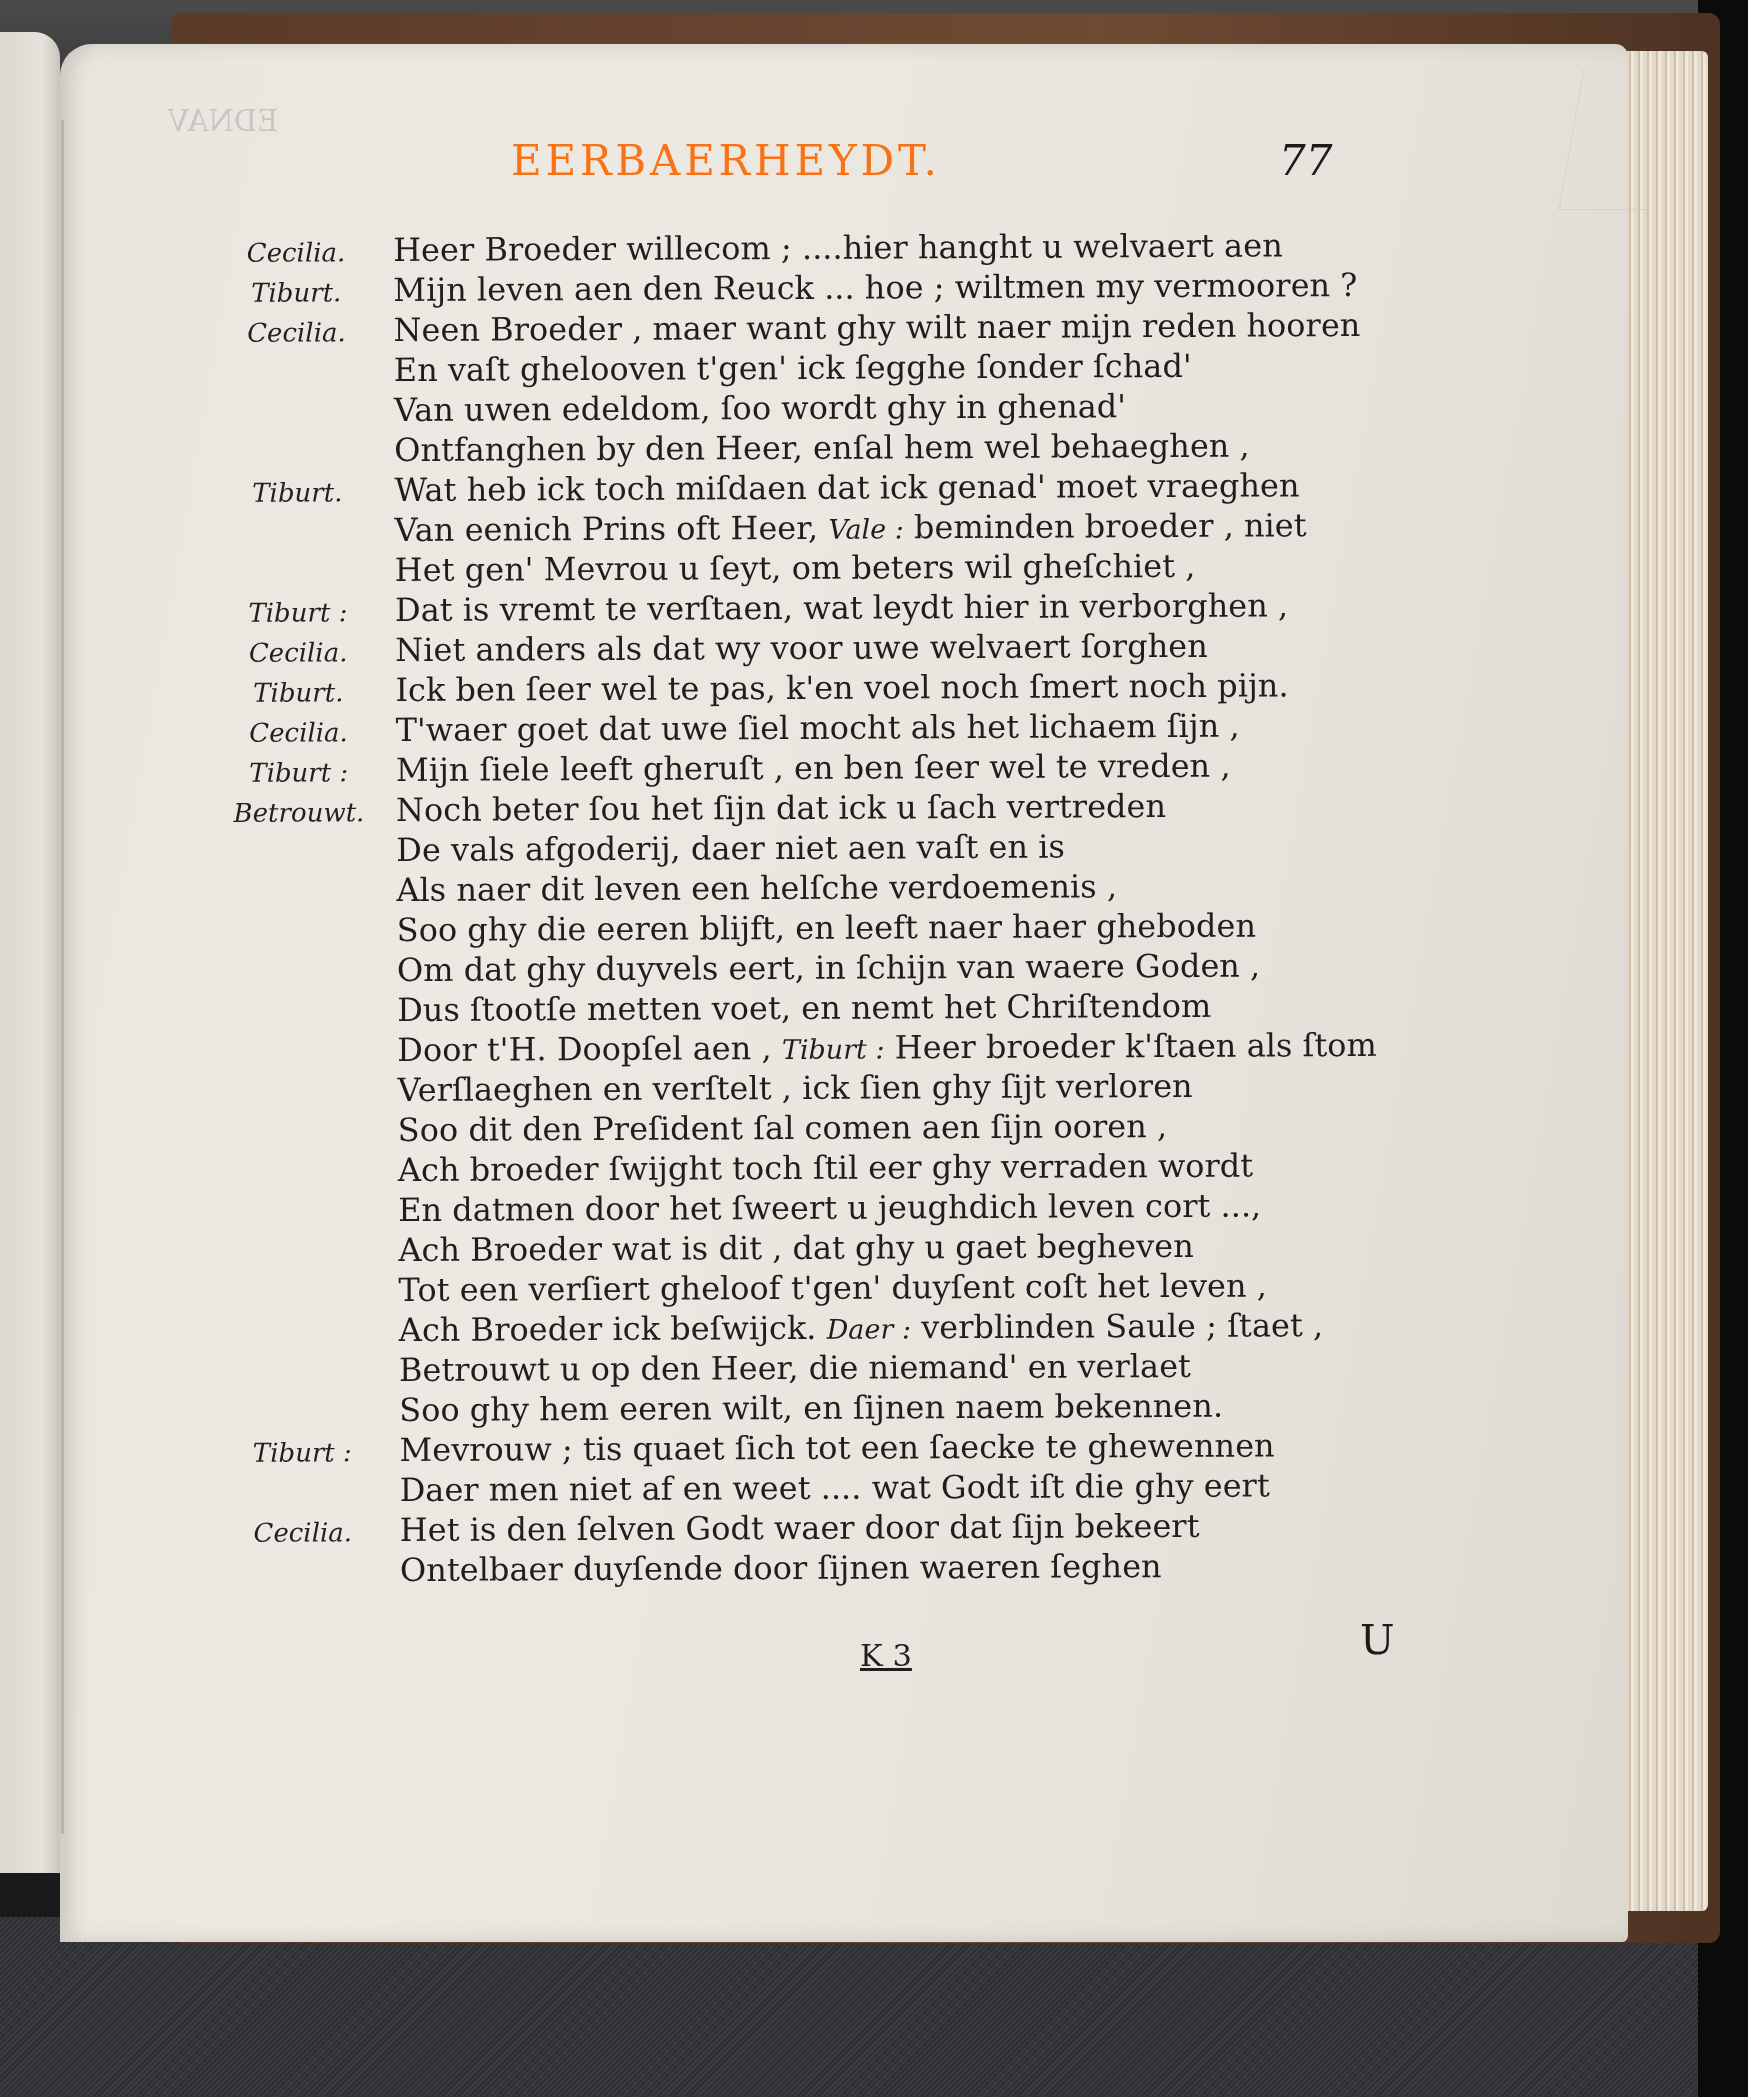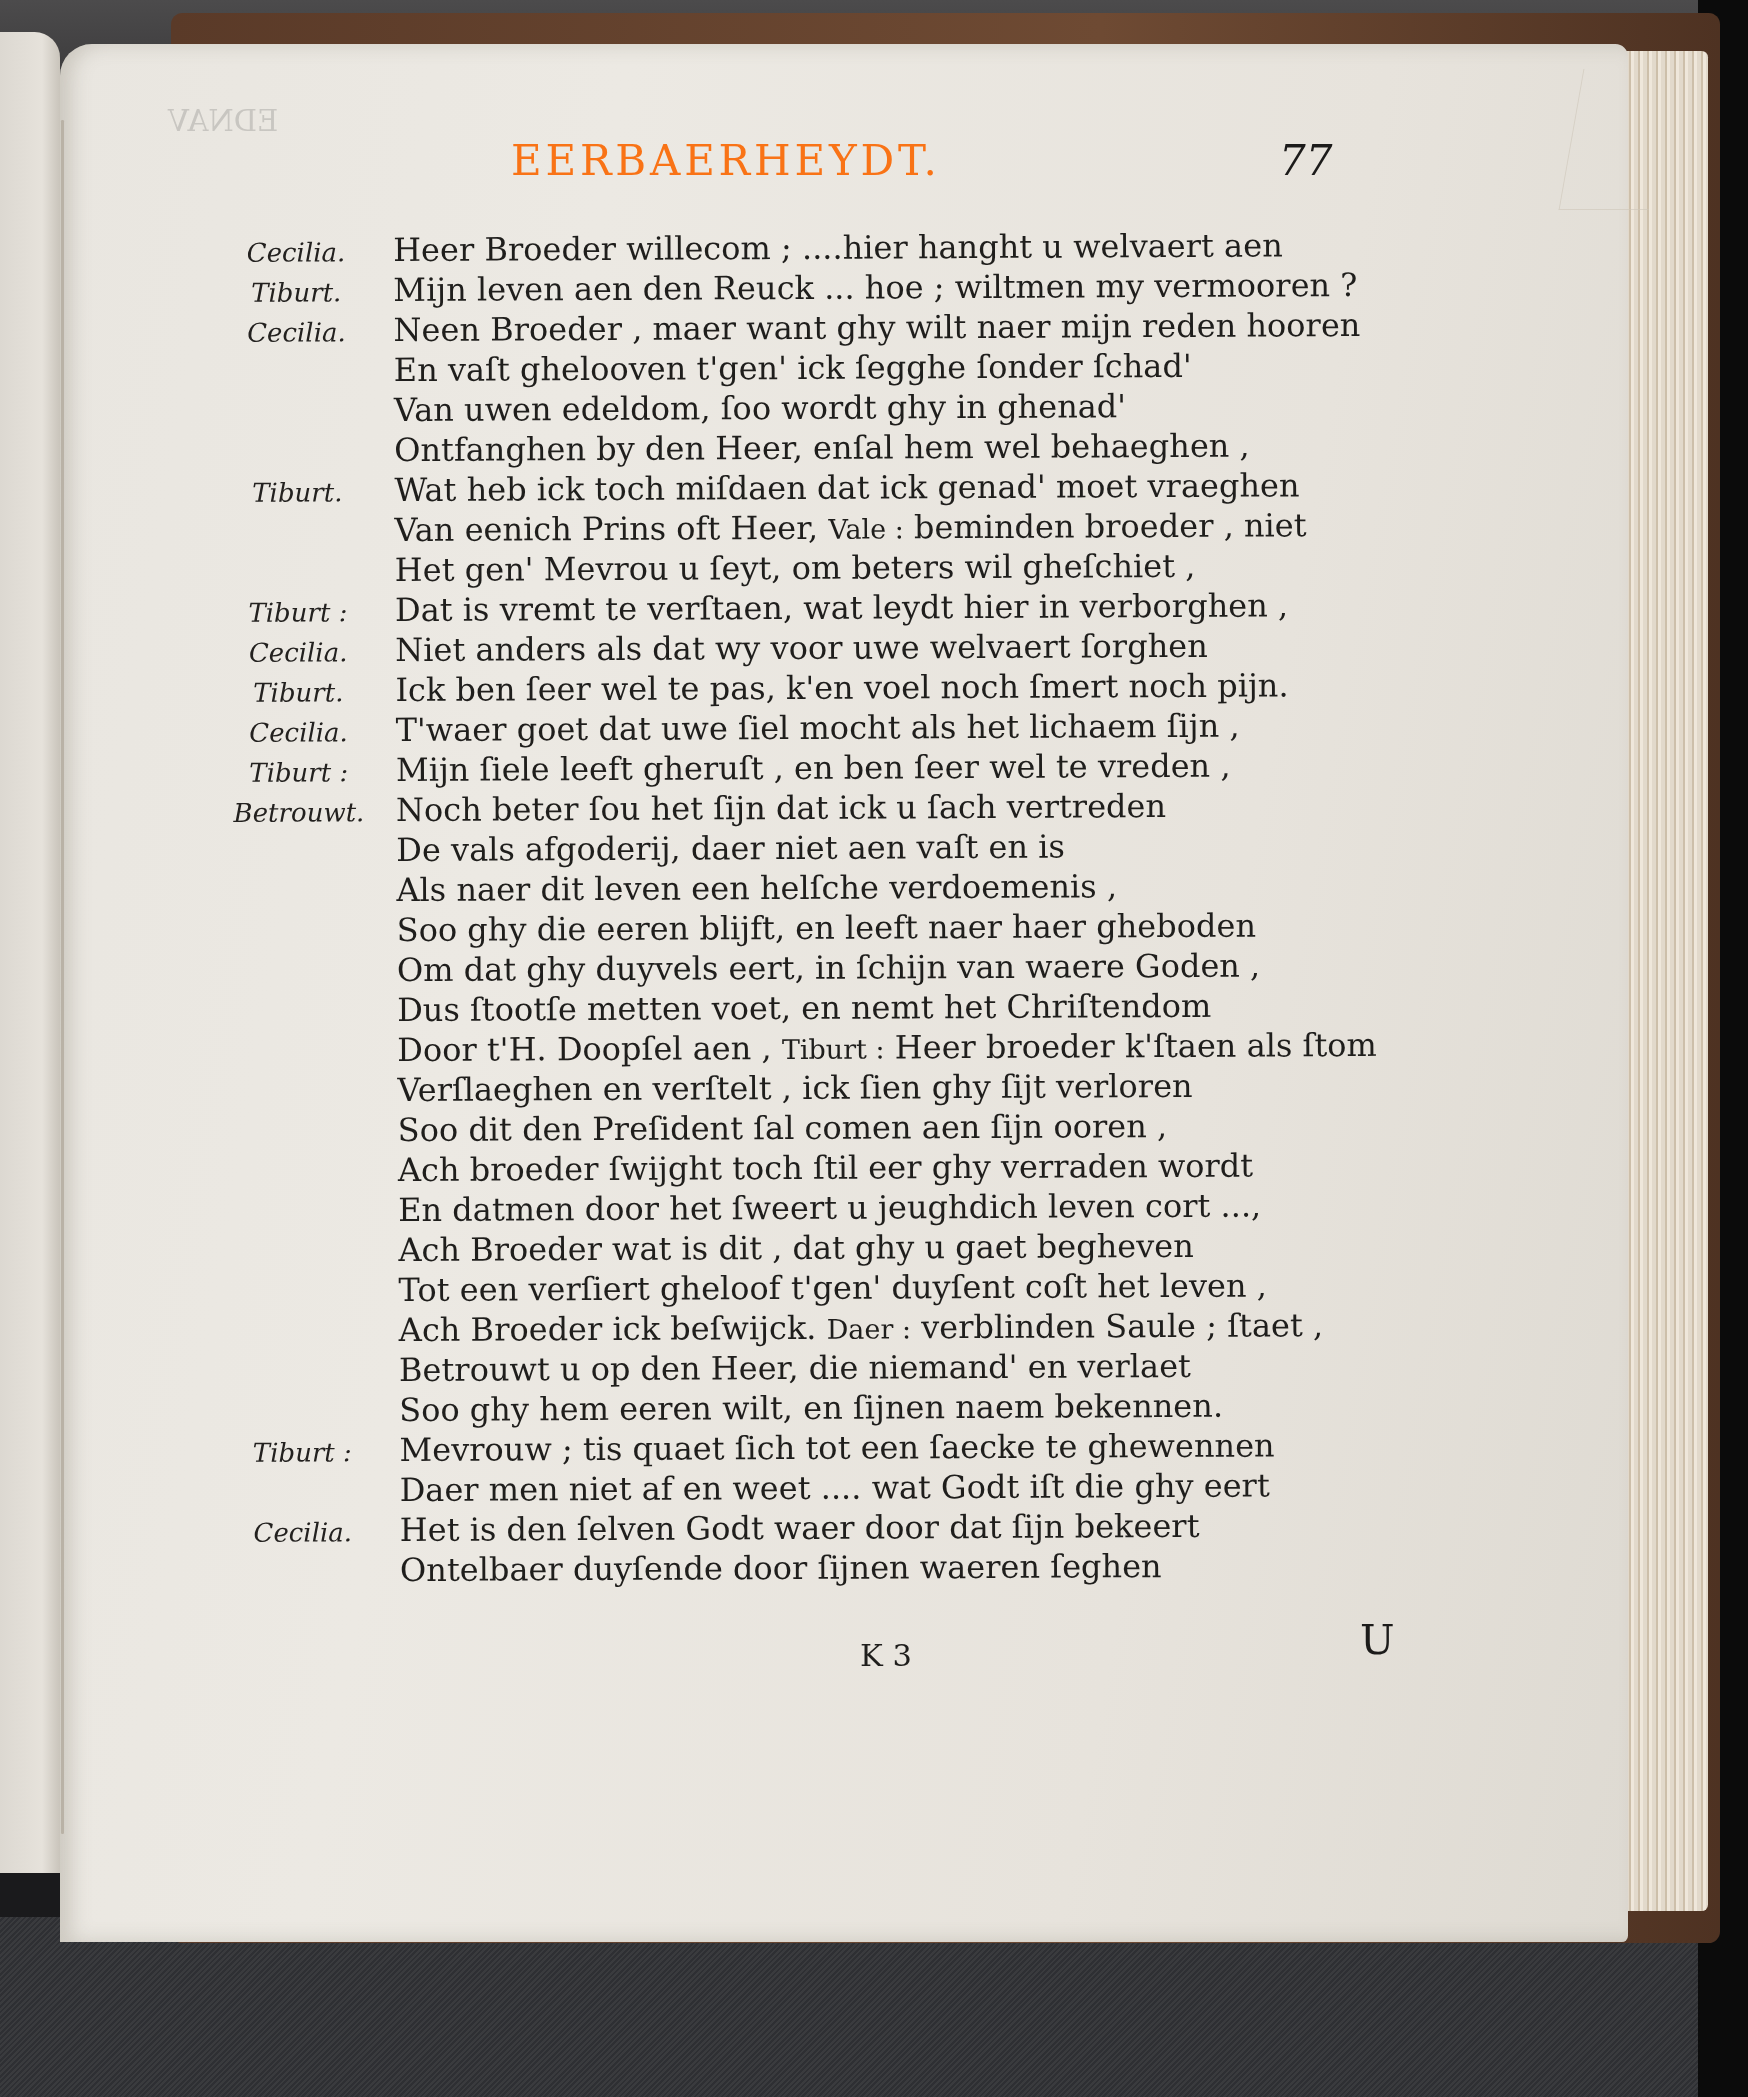--- a/index.html
+++ b/index.html
@@ -75,23 +75,23 @@
     }
     .line {
       display: flex; height: 40px; align-items: baseline;
       font-size: 32px; color: #1f1e1c; white-space: nowrap;
     }
     .speaker {
       width: 184px; text-align: center; font-style: italic; font-size: 26px;
       padding-right: 10.2px; box-sizing: border-box; color: #23211f;
     }
     .verse { flex: 1; }
-    .italic { font-size: 27px; }
+    .italic { font-style: italic; font-size: 27px; }
     .signature {
-      position: absolute; left: 860px; top: 1638px; font-size: 30.5px; color: #1f1e1c;
+      position: absolute; left: 860px; top: 1638px; font-size: 30.5px; color: #1f1e1c; text-decoration: underline;
     }
     .catchword {
       position: absolute; left: 1360px; top: 1616px; font-size: 41px; color: #1c1b1a;
     }
   </style>
 </head>
 <body>
 
 <div class="cloth-dark"></div>
 <div class="cloth"></div>

